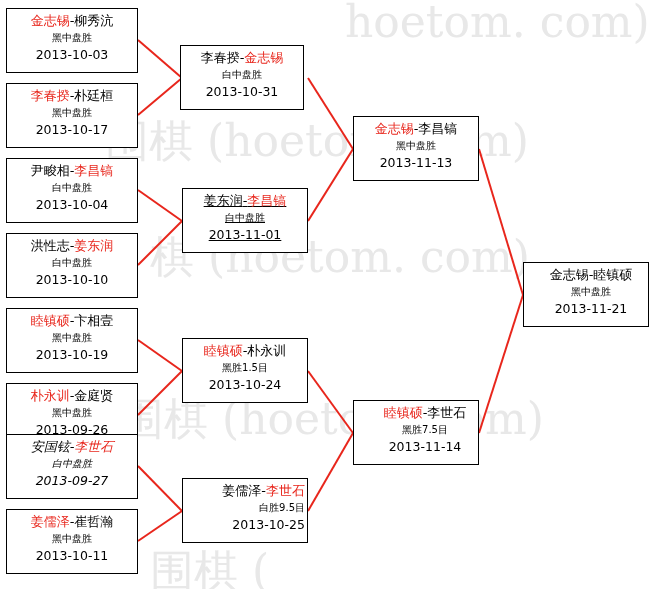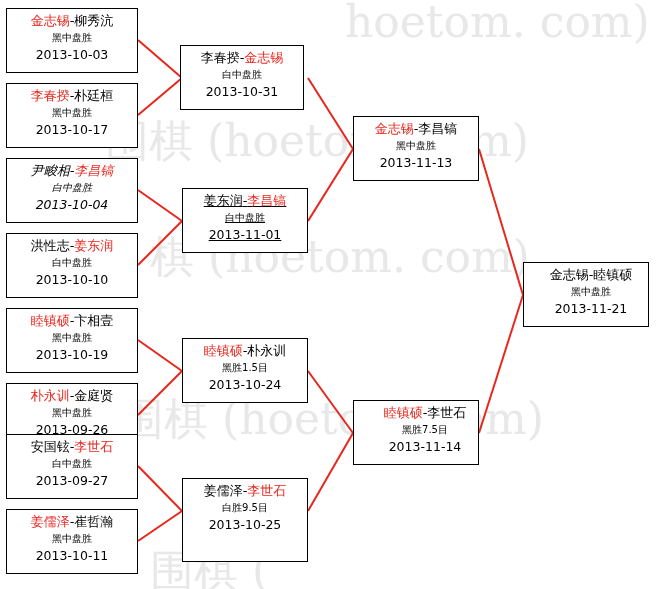--- a/index.html
+++ b/index.html
@@ -104,21 +104,21 @@
   </div>
 
   <div class="match" id="m-r1m2" style="left: 6px; top: 83px; width: 132px; height: 65px;">
     <div class="players">
       <span class="red">李春揆</span><span class="blk">-</span><span class="blk">朴廷桓</span>
     </div>
     <div class="result">黑中盘胜</div>
     <div class="date">2013-10-17</div>
   </div>
 
-  <div class="match" id="m-r1m3" style="left: 6px; top: 158px; width: 132px; height: 65px; font-style: italic;">
+  <div class="match" id="m-r1m3" style="left: 6px; top: 158px; width: 132px; height: 65px;">
     <div class="players">
       <span class="blk">尹畯相</span><span class="blk">-</span><span class="red">李昌镐</span>
     </div>
     <div class="result">白中盘胜</div>
     <div class="date">2013-10-04</div>
   </div>
 
   <div class="match" id="m-r1m4" style="left: 6px; top: 233px; width: 132px; height: 65px;">
     <div class="players">
       <span class="blk">洪性志</span><span class="blk">-</span><span class="red">姜东润</span>
@@ -136,21 +136,21 @@
   </div>
 
   <div class="match" id="m-r1m6" style="left: 6px; top: 383px; width: 132px; height: 65px;">
     <div class="players">
       <span class="red">朴永训</span><span class="blk">-</span><span class="blk">金庭贤</span>
     </div>
     <div class="result">黑中盘胜</div>
     <div class="date">2013-09-26</div>
   </div>
 
-  <div class="match" id="m-r1m7" style="left: 6px; top: 434px; width: 132px; height: 65px;">
+  <div class="match" id="m-r1m7" style="left: 6px; top: 434px; width: 132px; height: 65px; font-style: italic;">
     <div class="players">
       <span class="blk">安国铉</span><span class="blk">-</span><span class="red">李世石</span>
     </div>
     <div class="result">白中盘胜</div>
     <div class="date">2013-09-27</div>
   </div>
 
   <div class="match" id="m-r1m8" style="left: 6px; top: 509px; width: 132px; height: 65px;">
     <div class="players">
       <span class="red">姜儒泽</span><span class="blk">-</span><span class="blk">崔哲瀚</span>
@@ -176,21 +176,21 @@
   </div>
 
   <div class="match" id="m-r2m3" style="left: 182px; top: 338px; width: 126px; height: 65px;">
     <div class="players">
       <span class="red">睦镇硕</span><span class="blk">-</span><span class="blk">朴永训</span>
     </div>
     <div class="result">黑胜1.5目</div>
     <div class="date">2013-10-24</div>
   </div>
 
-  <div class="match" id="m-r2m4" style="left: 182px; top: 478px; width: 126px; height: 84px;">
+  <div class="match" id="m-r2m4" style="left: 182px; top: 478px; width: 126px; height: 65px; text-align: right;">
     <div class="players">
       <span class="blk">姜儒泽</span><span class="blk">-</span><span class="red">李世石</span>
     </div>
     <div class="result">白胜9.5目</div>
     <div class="date">2013-10-25</div>
   </div>
 
   <div class="match" id="m-r3m1" style="left: 353px; top: 116px; width: 126px; height: 65px;">
     <div class="players">
       <span class="red">金志锡</span><span class="blk">-</span><span class="blk">李昌镐</span>

